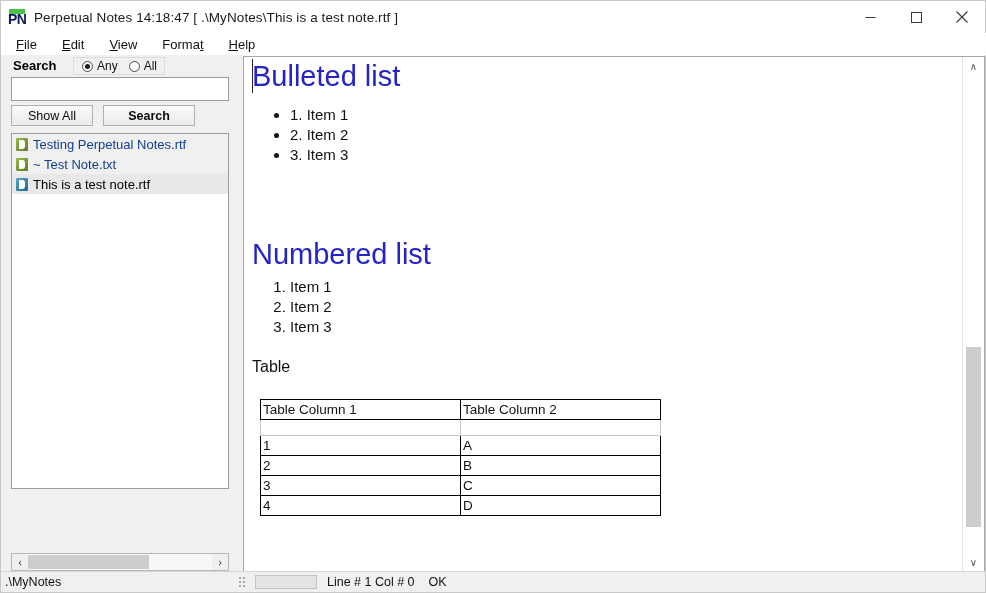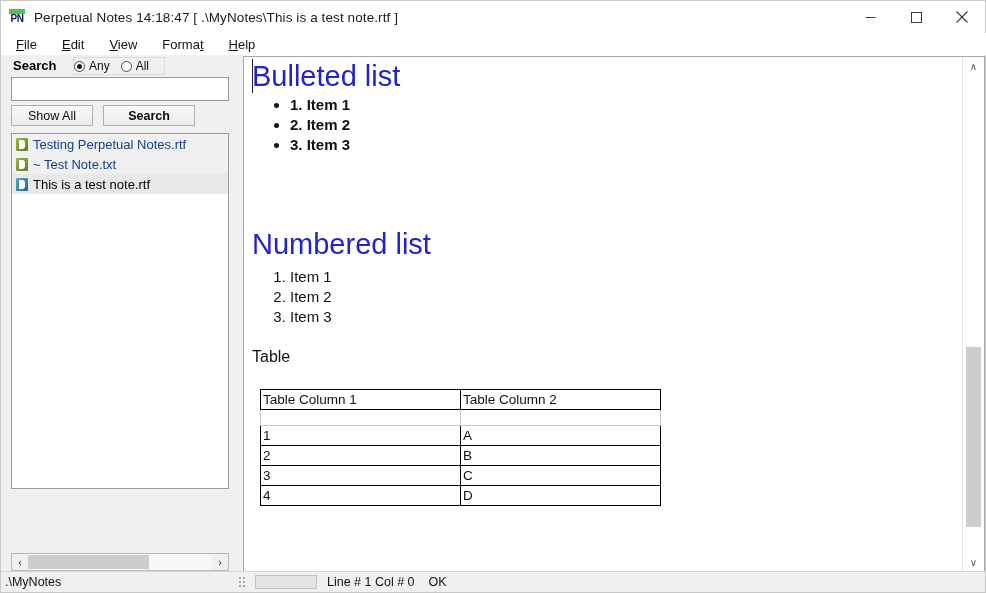--- a/index.html
+++ b/index.html
@@ -46,21 +46,21 @@
     position: absolute;
     left: 1px; top: 1px;
     width: 16px; height: 5px;
     background: #4cc24c;
   }
   .app-icon .pn {
     position: absolute;
     left: 0px; top: 5px;
     width: 18px; height: 12px;
     font-family: "Liberation Sans", sans-serif;
-    font-size: 10px;
+    font-size: 14px;
     font-weight: bold;
     color: #0d1a5a;
     letter-spacing: -0.5px;
     line-height: 12px;
     text-align: center;
   }
   .title-text {
     font-size: 13.5px;
     color: #1b1b1b;
     white-space: nowrap;
@@ -123,20 +123,21 @@
   }
   .radio-group {
     position: absolute;
     left: 72px; top: 0px;
     width: 92px; height: 18px;
     background: #f0f0f0;
     border: 1px solid #dcdcdc;
     box-sizing: border-box;
     display: flex;
     align-items: center;
+    padding-left: 8px;
   }
   .radio-opt {
     display: flex;
     align-items: center;
     margin-right: 11px;
     font-size: 12px;
     color: #111;
     white-space: nowrap;
   }
   .radio-mark {
@@ -532,21 +533,21 @@
   <div class="editor-wrap">
     <div class="editor-body">
 
       <div style="position:absolute; left:8px; top:2px; width:700px;">
 
         <div style="position:relative;">
           <div class="caret"></div>
           <div class="doc-h1">Bulleted list</div>
         </div>
 
-        <ul class="doc-ul" style="margin-top:2px;font-weight:bold;">
+        <ul class="doc-ul" style="margin-top:12px;">
           <li>1. Item 1</li>
           <li>2. Item 2</li>
           <li>3. Item 3</li>
         </ul>
 
         <div class="doc-h1" style="margin-top:72px;">Numbered list</div>
 
         <ol class="doc-ol" style="margin-top:6px;">
           <li>Item 1</li>
           <li>Item 2</li>

